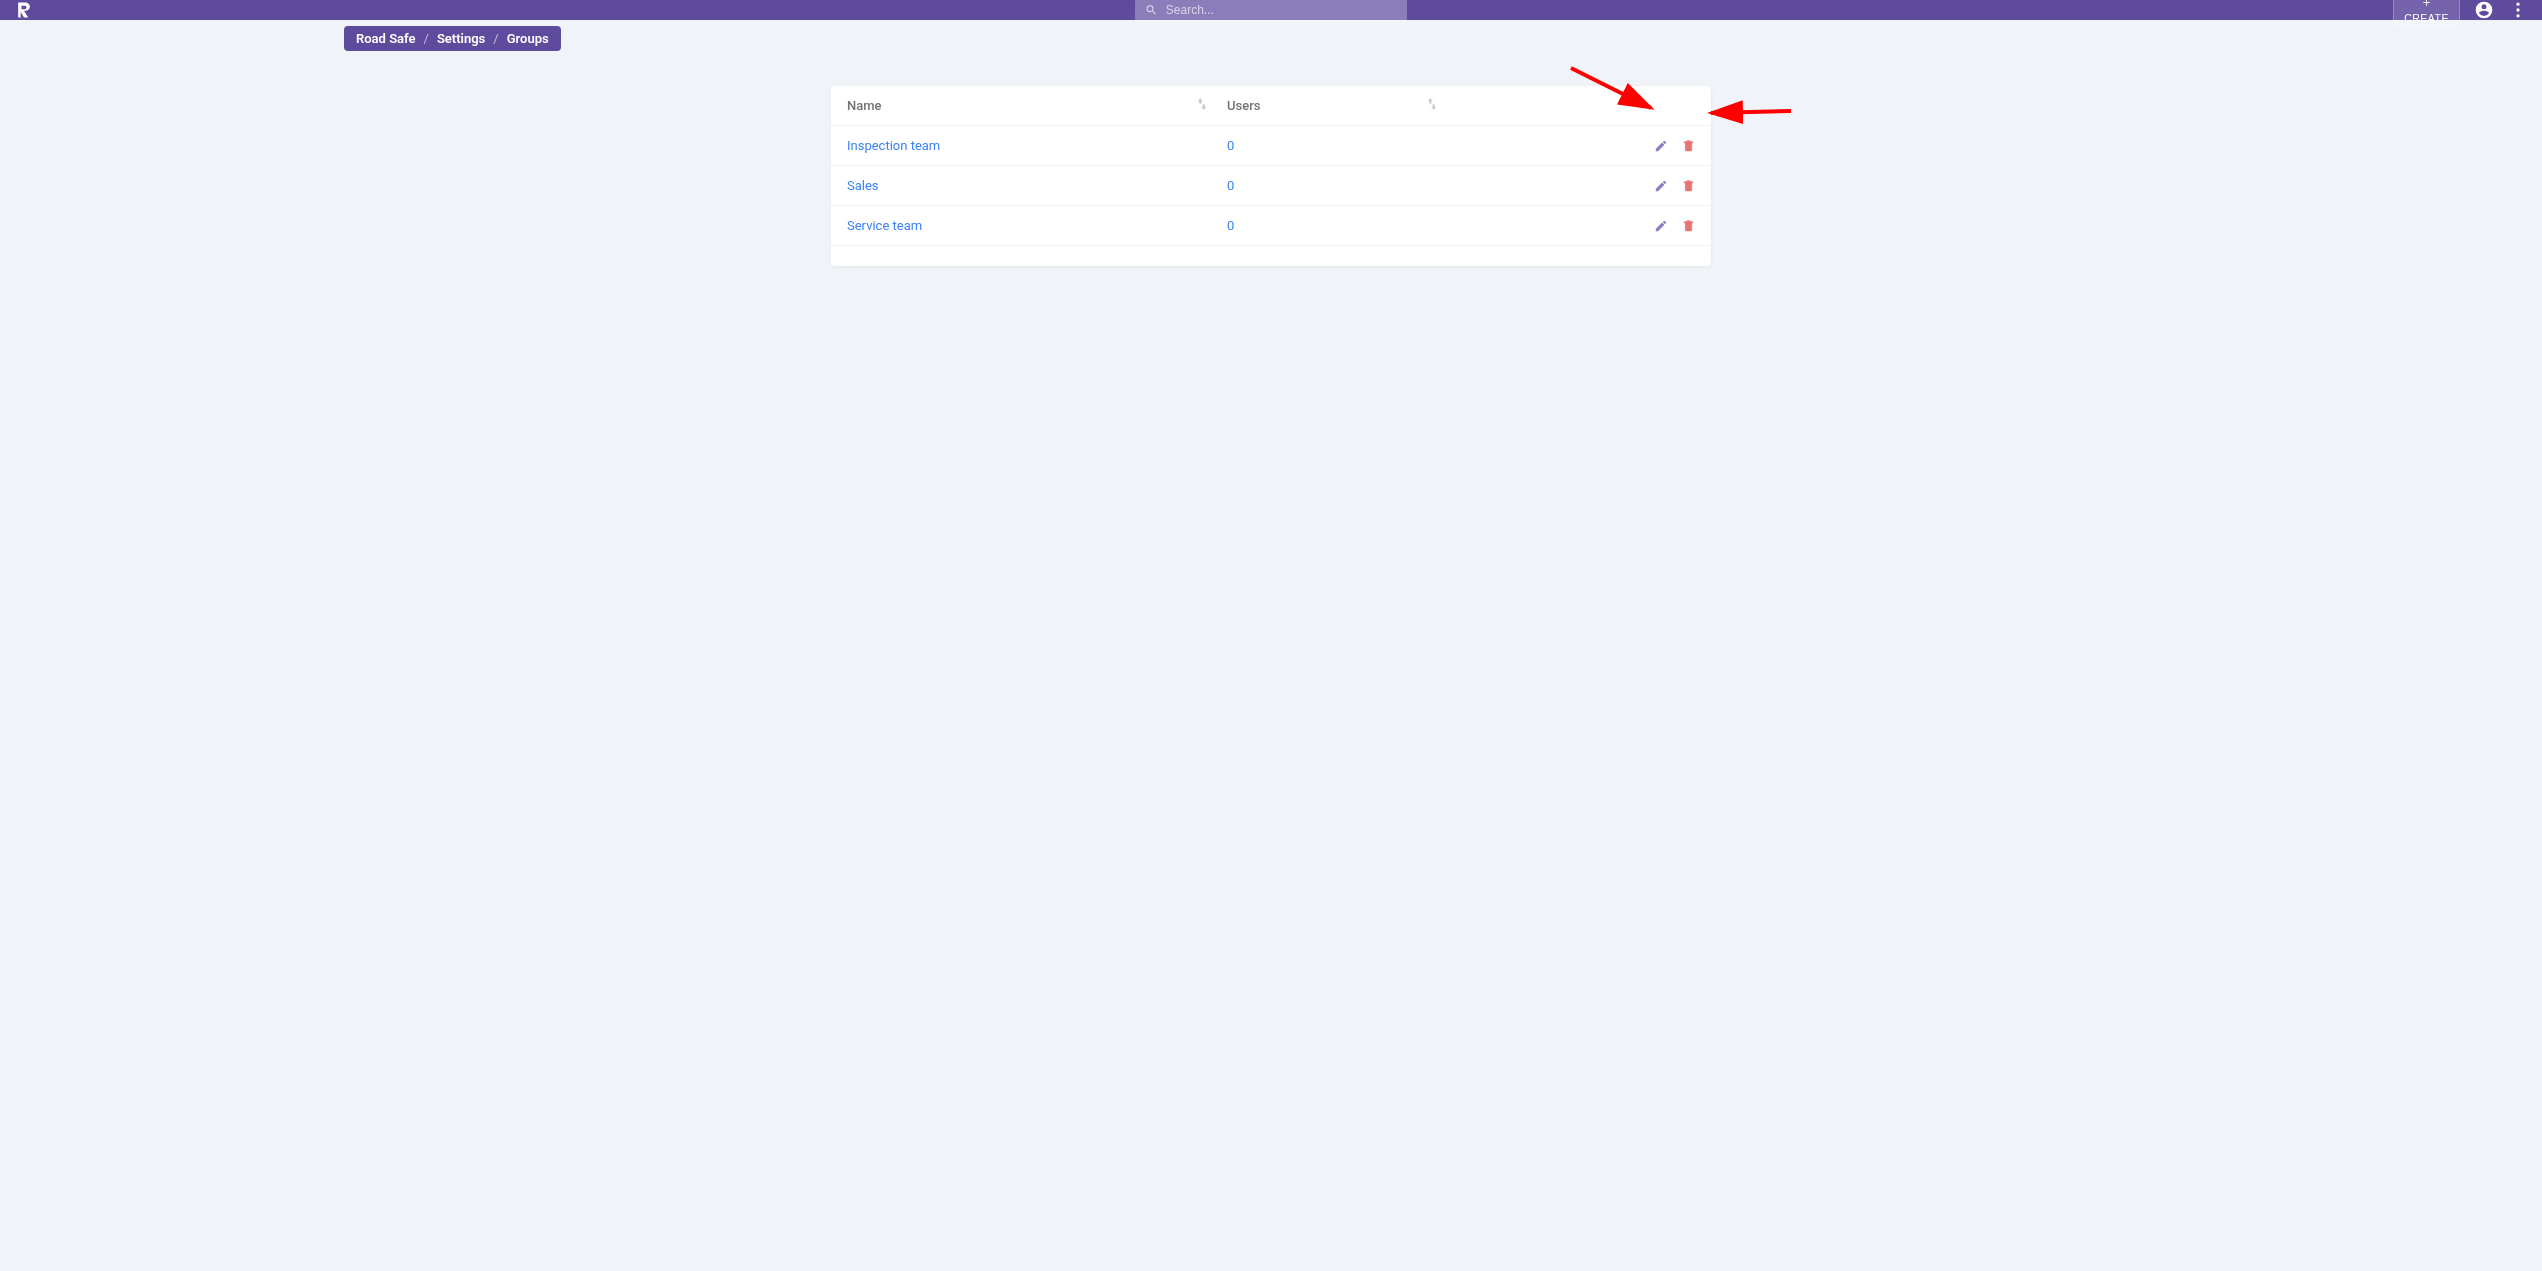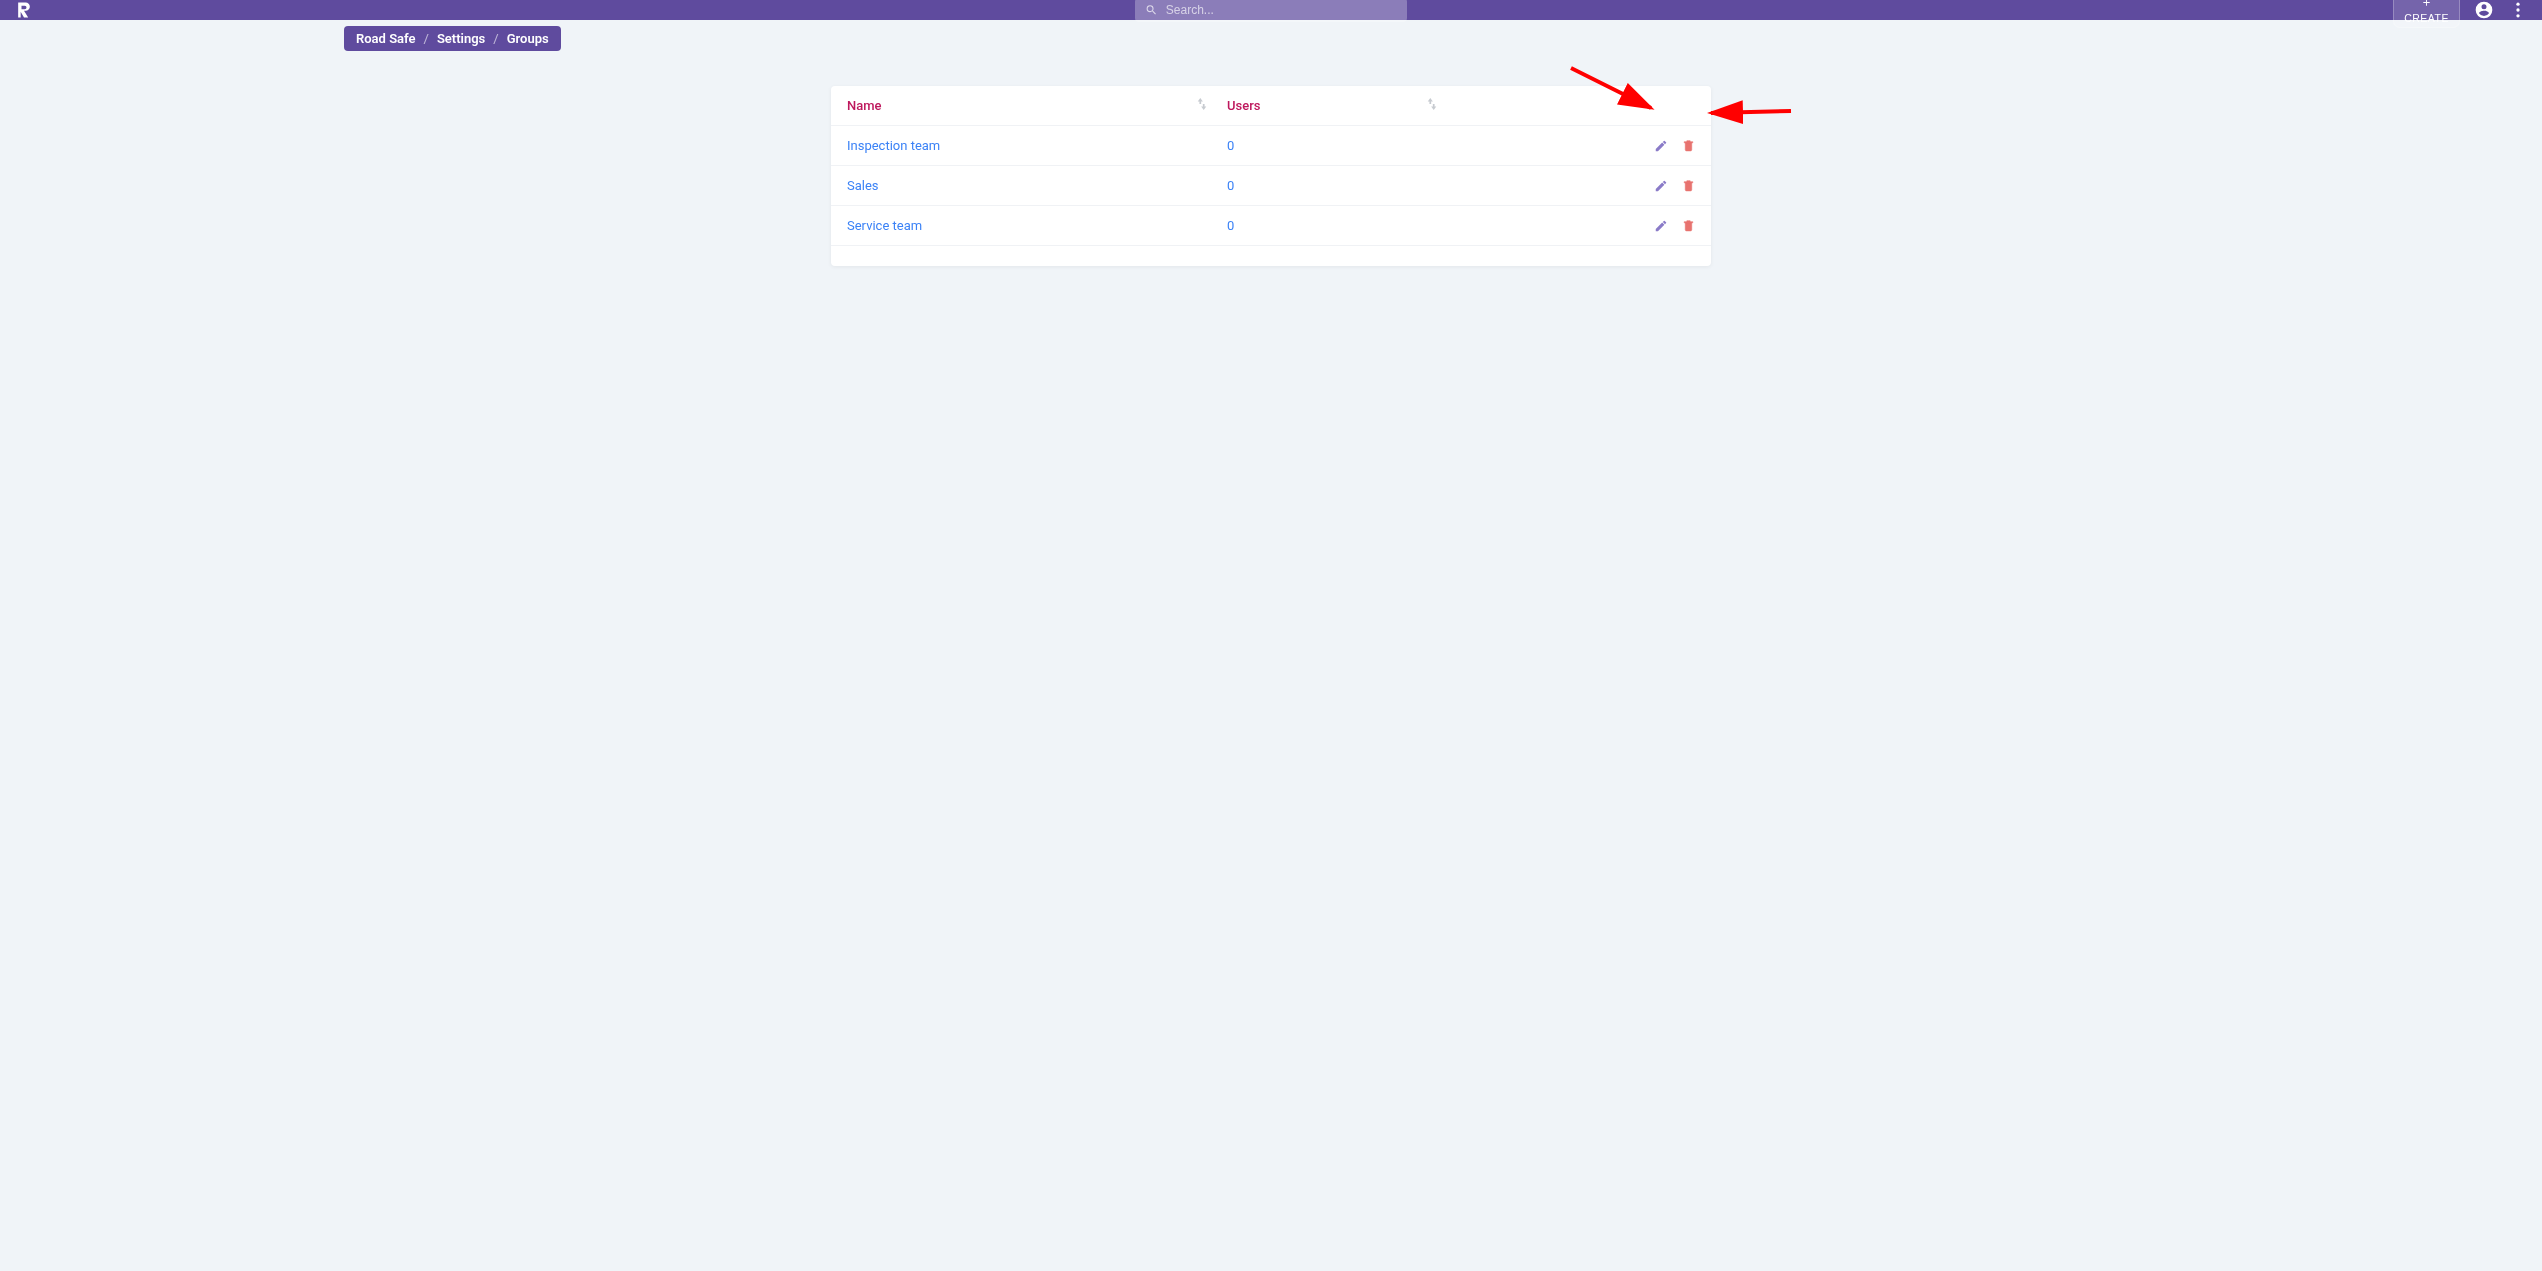--- a/index.html
+++ b/index.html
@@ -110,21 +110,21 @@
     box-shadow: 0 1px 4px rgba(0,0,0,0.06);
   }
   .thead, .trow {
     display: flex;
     align-items: center;
     padding: 12px 16px;
     border-bottom: 1px solid #f0f2f5;
   }
   .thead {
     font-weight: 500;
-    color: #be185d;
+    color: #737373;
     font-size: 13px;
     margin-top: 35px;
   }
   .col-name { flex: 0 0 380px; display: flex; align-items: center; justify-content: space-between; padding-right: 20px;}
   .col-users { flex: 0 0 230px; display: flex; align-items: center; justify-content: space-between; padding-right: 20px;}
   .col-actions { flex: 1; display: flex; justify-content: flex-end; gap: 14px; }
   .sort-icon { opacity: 0.3; cursor: pointer; }
   .sort-icon svg { width: 10px; height: 12px; fill: #4a5568;}
   .trow .col-name, .trow .col-users {
     font-size: 13px;

